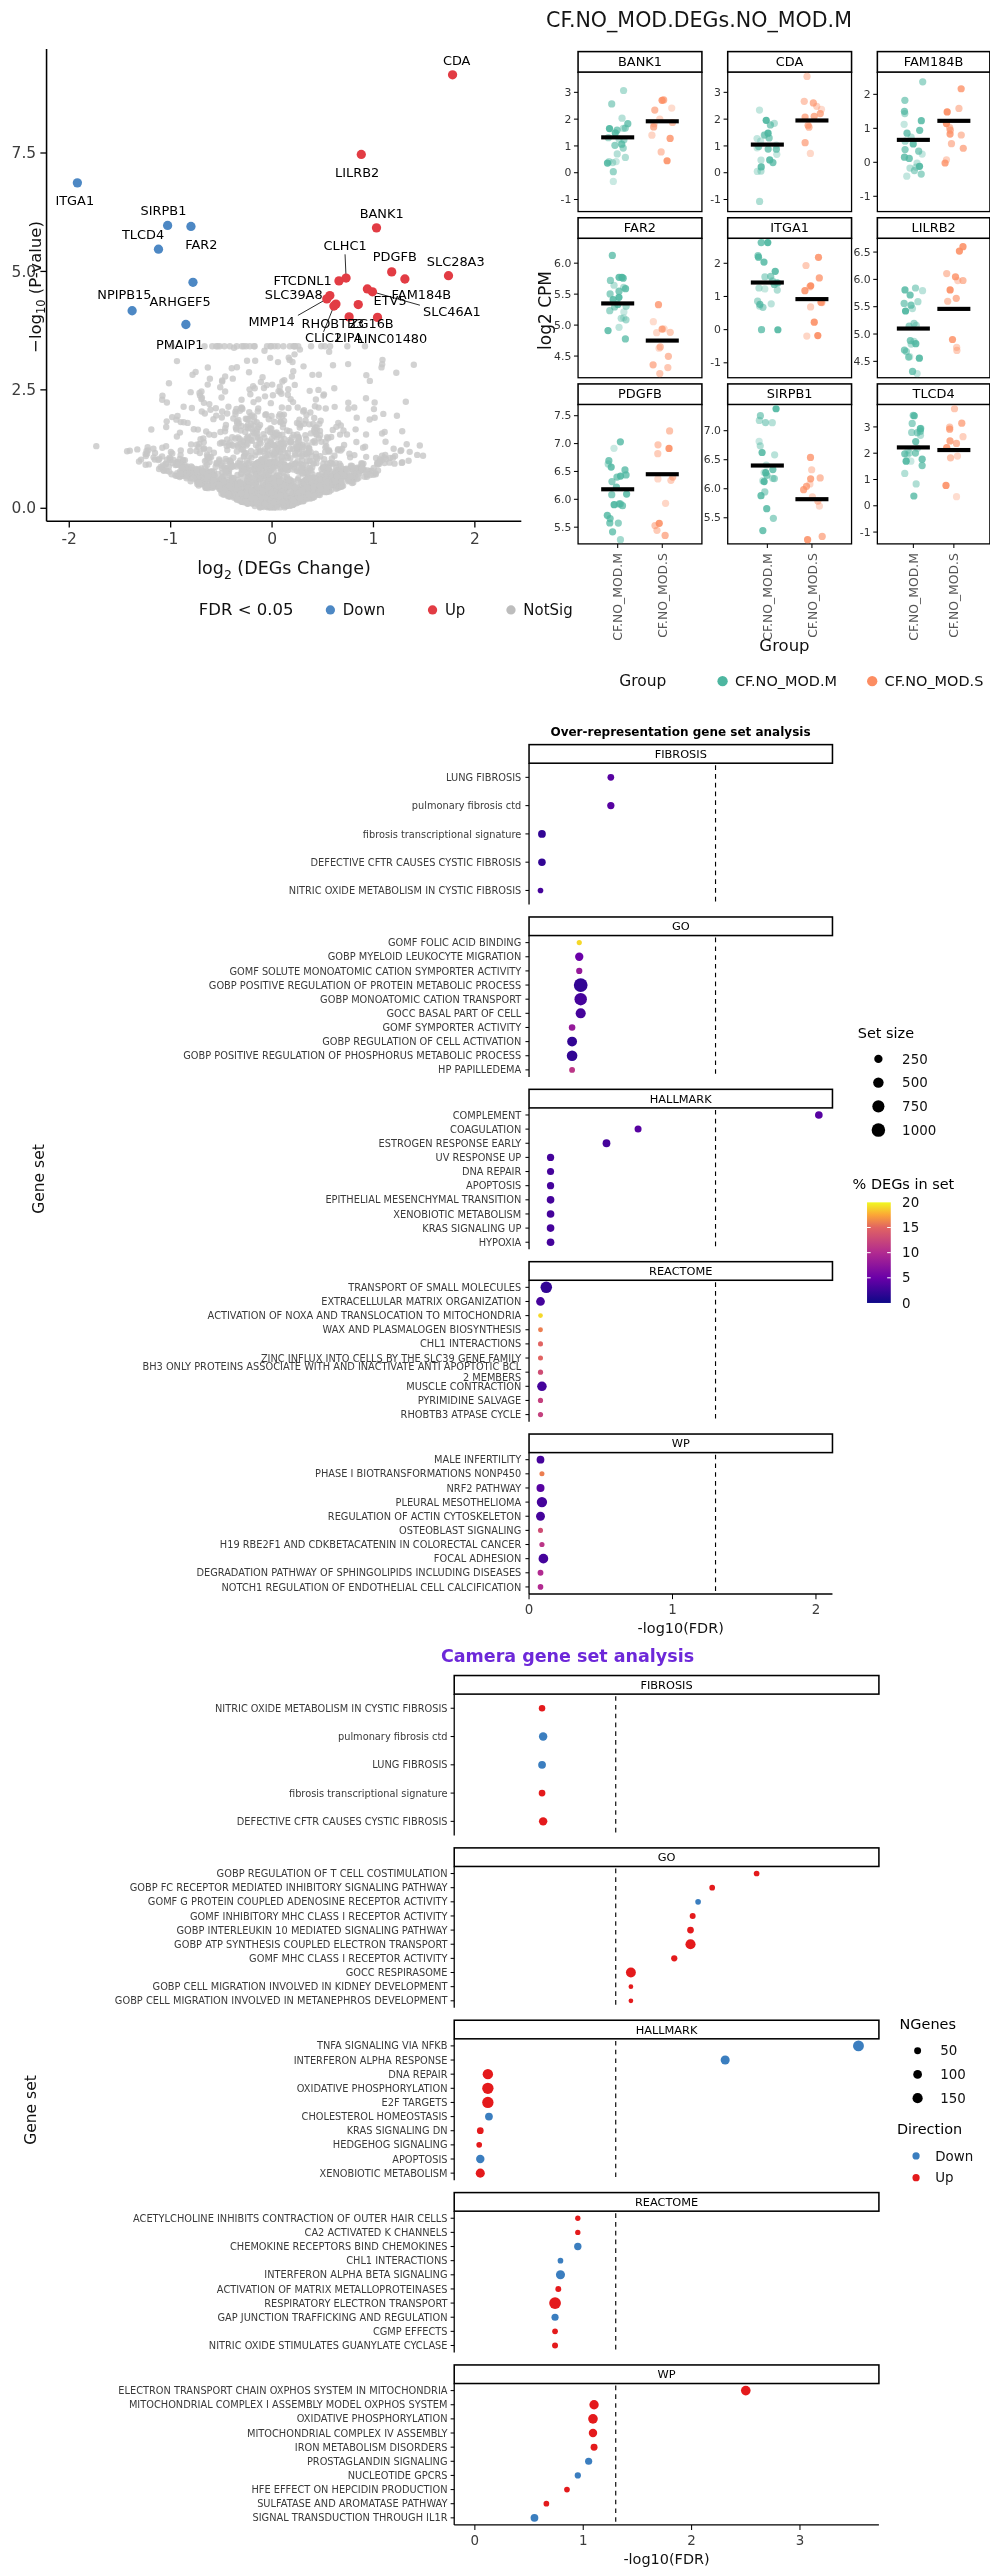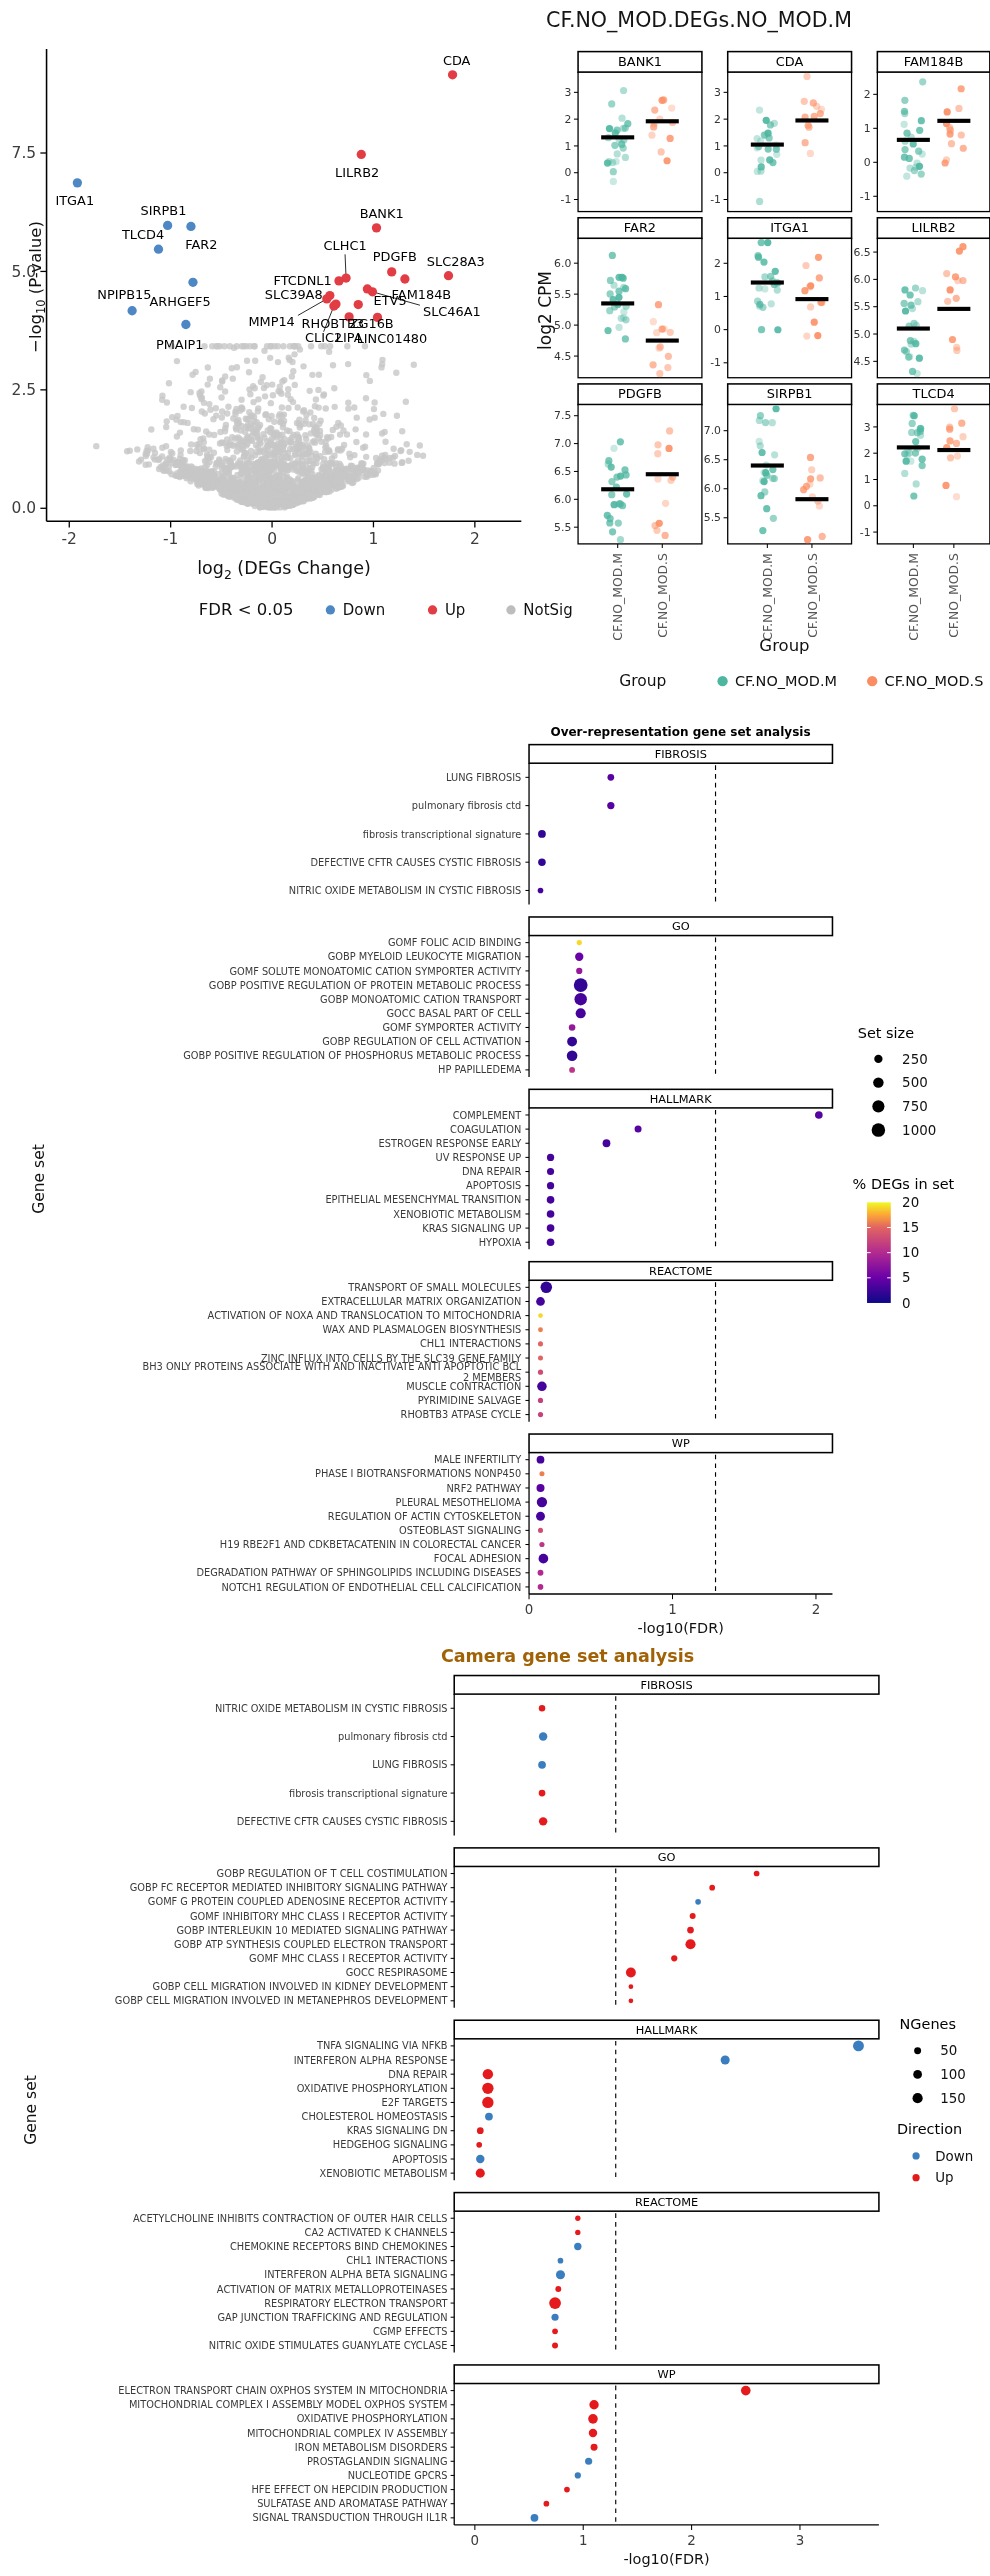--- a/index.html
+++ b/index.html
@@ -8,21 +8,21 @@
   svg{position:absolute;left:0;top:0;}
   .vxlab{left:129px;top:558px;width:310px;text-align:center;font-size:17.5px;color:#111;}
   .vxlab sub{font-size:12.4px;}
   .vylab{left:26px;top:421px;width:268px;text-align:center;font-size:16.5px;color:#111;
          transform:rotate(-90deg);transform-origin:0 0;}
   .vylab sub{font-size:11.4px;}
   .striptitle{left:546px;top:8.3px;font-size:20.6px;color:#151515;}
   .gridylab{left:535px;top:486px;width:351px;text-align:center;font-size:17px;color:#111;
             transform:rotate(-90deg);transform-origin:0 0;}
   .oratitle{left:371px;top:717px;width:619px;text-align:center;font-size:12px;font-weight:bold;color:#000;margin-top:8px;}
-  .camtitle{left:258px;top:1646px;width:619px;text-align:center;font-size:17.5px;font-weight:bold;color:#a16207;}
+  .camtitle{left:258px;top:1646px;width:619px;text-align:center;font-size:17.5px;font-weight:bold;color:#6d28d9;}
   .orayl{left:30px;top:1375px;width:392px;text-align:center;font-size:15.5px;color:#111;
          transform:rotate(-90deg);transform-origin:0 0;}
   .camyl{left:21.7px;top:2306px;width:392px;text-align:center;font-size:15.5px;color:#111;
          transform:rotate(-90deg);transform-origin:0 0;}
 </style>
 </head>
 <body>
 
 <div class="page">
   <svg id="canvas" width="991" height="2576" viewBox="0 0 1920 4992">

